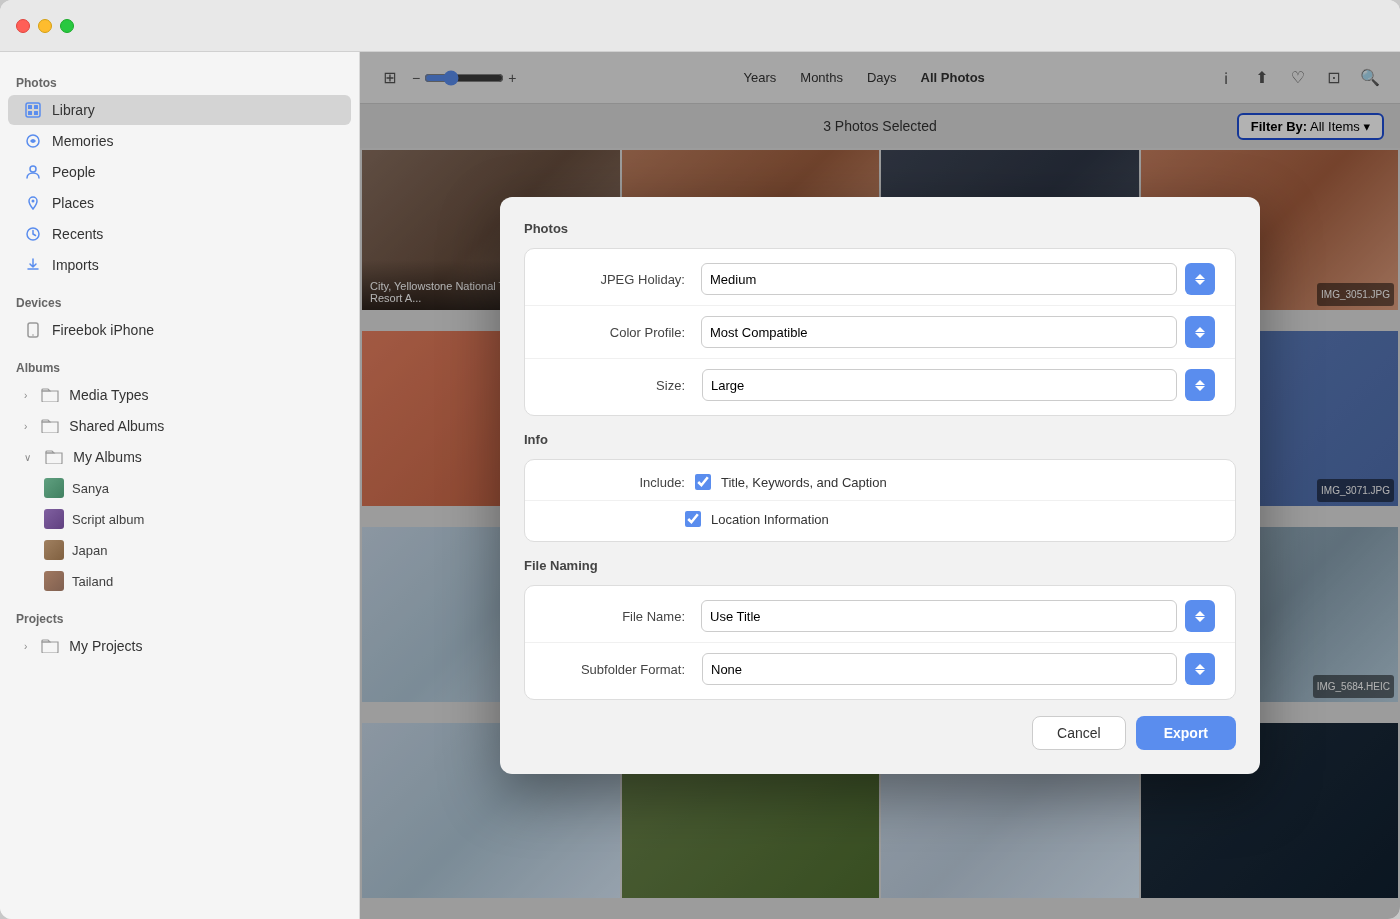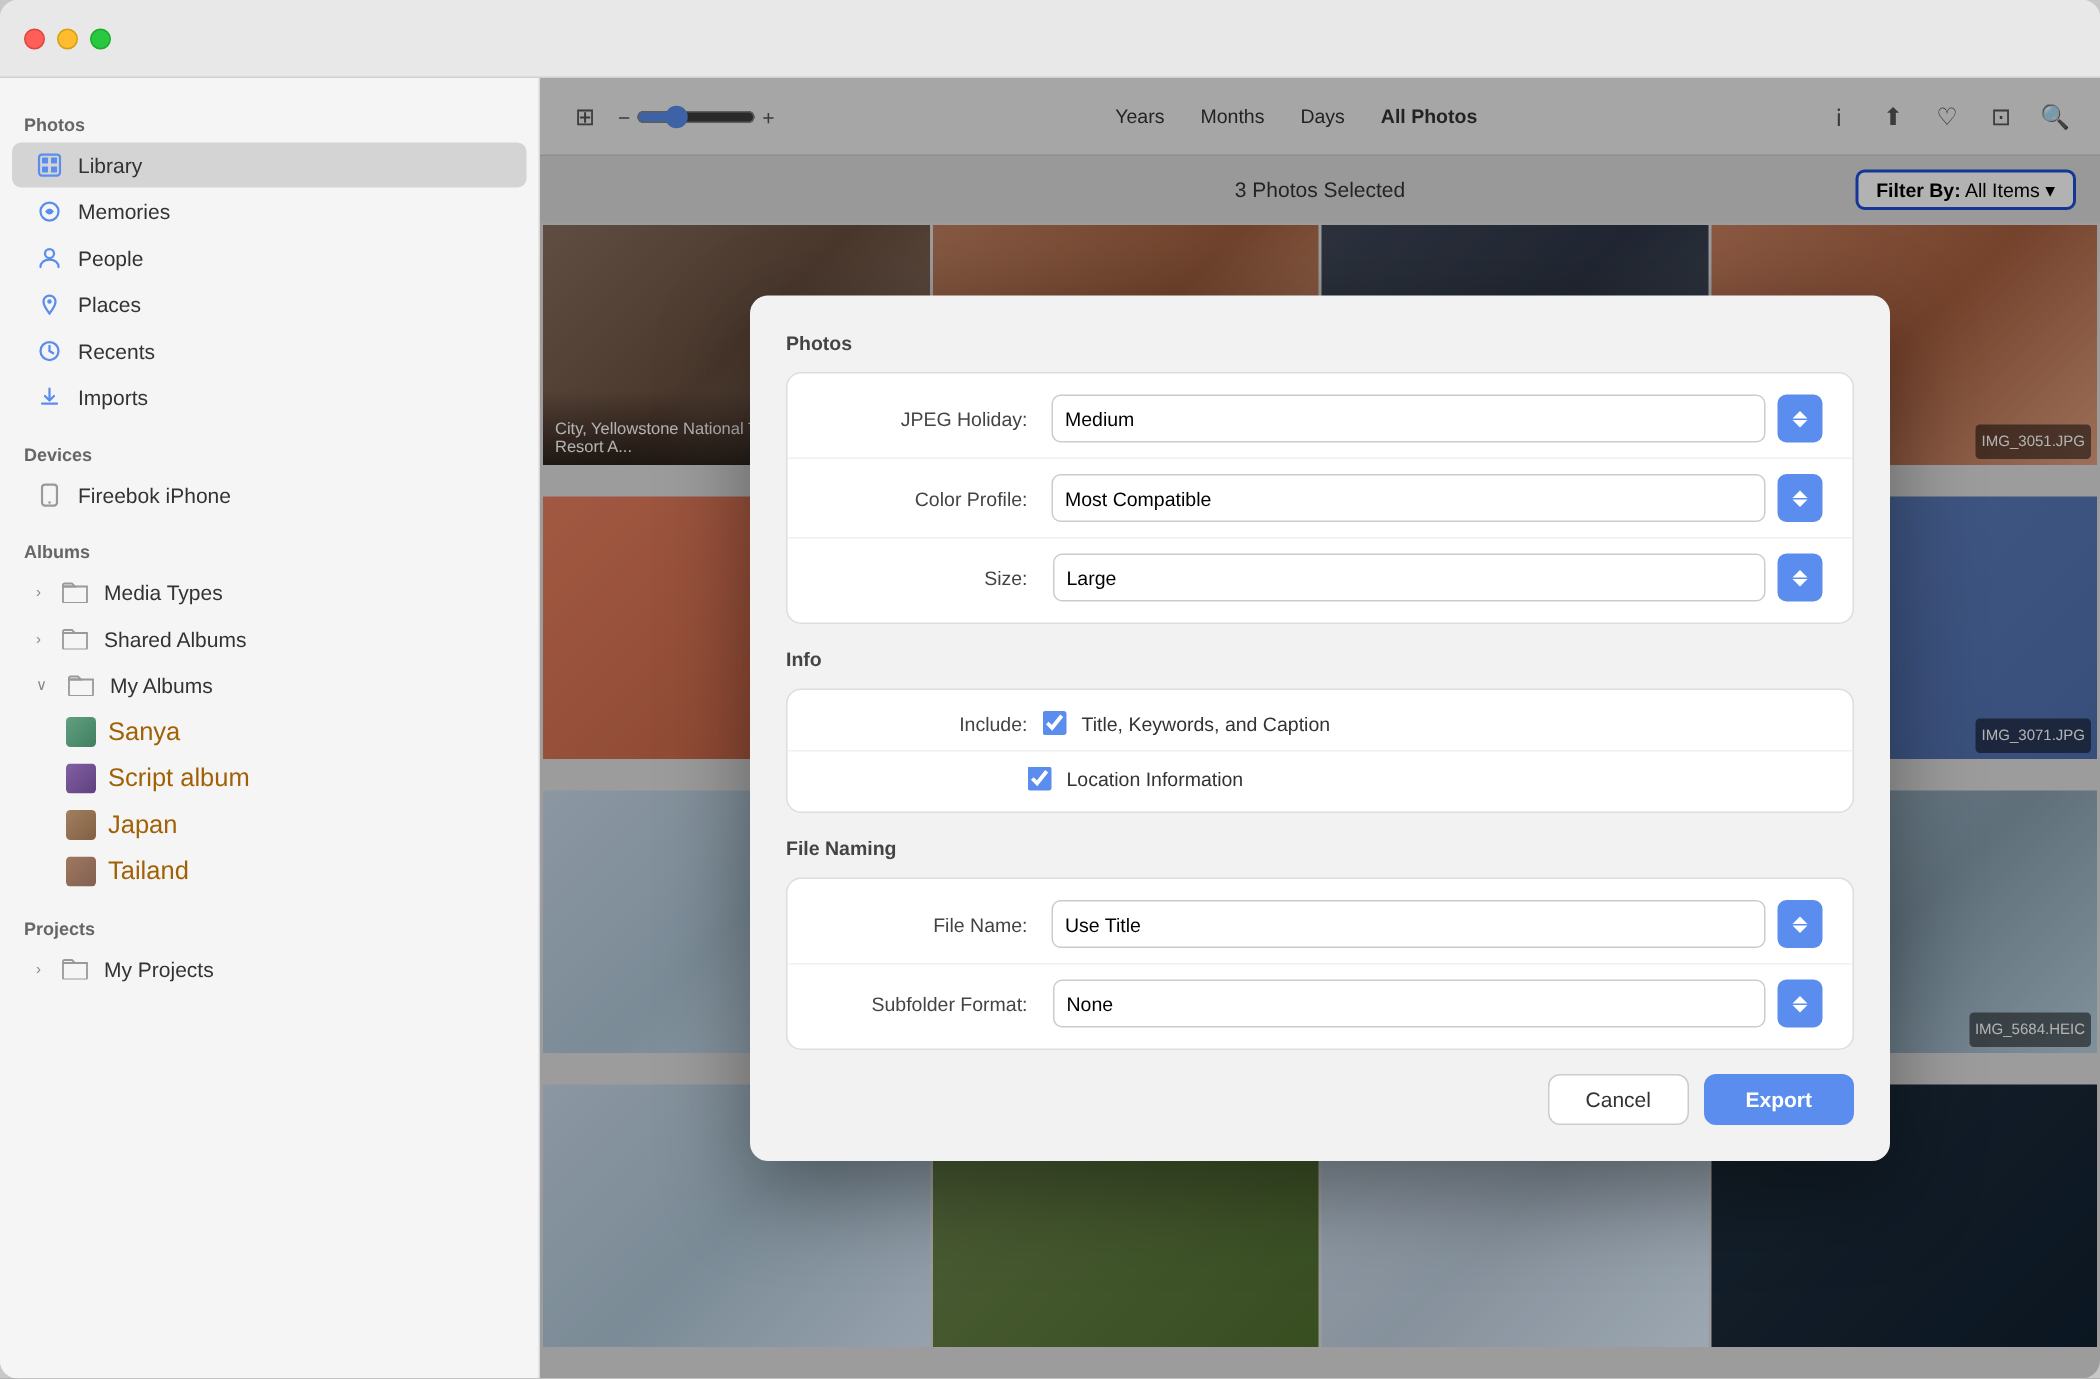--- a/index.html
+++ b/index.html
@@ -114,22 +114,22 @@
     .sidebar-chevron {
       font-size: 10px;
       color: #888;
       margin-right: 4px;
     }
 
     .sidebar-album-item {
       display: flex;
       align-items: center;
       padding: 5px 16px 5px 36px;
-      font-size: 17px;
-      color: #a16207;
+      font-size: 13px;
+      color: #404040;
       cursor: pointer;
       border-radius: 6px;
       margin: 1px 8px;
       gap: 8px;
     }
 
     .sidebar-album-icon {
       width: 20px;
       height: 20px;
       background: #ddd;

